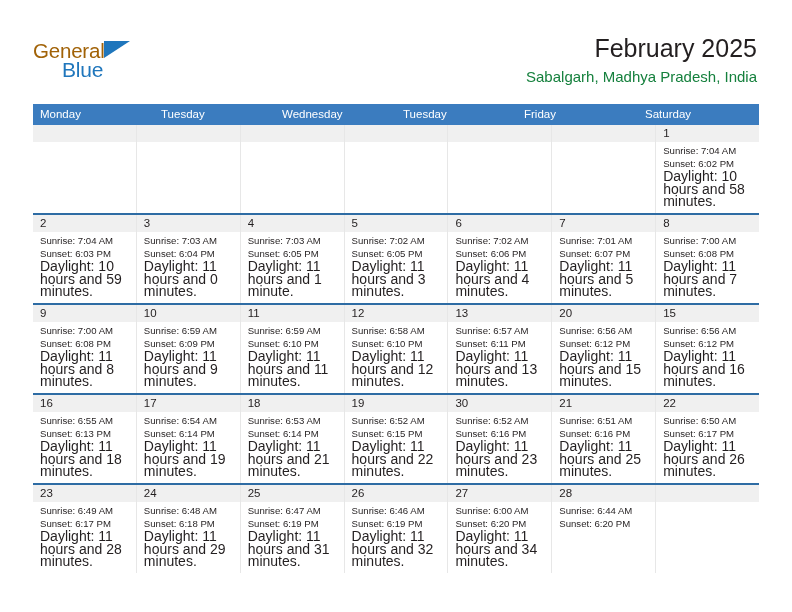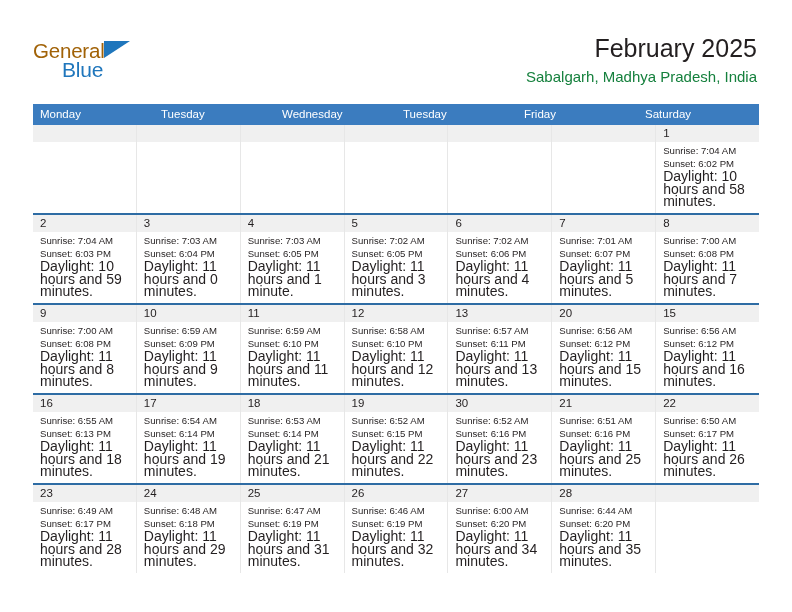--- a/index.html
+++ b/index.html
@@ -497,21 +497,20 @@
               <div class="daylight-line">Daylight: 11 hours and 34 minutes.</div>
             </div>
           </div>
           <div class="day-cell">
             <div class="day-num-band">
               <span class="day-num">28</span>
             </div>
             <div class="day-body">
               <div class="sun-line">Sunrise: 6:44 AM</div>
               <div class="sun-line">Sunset: 6:20 PM</div>
-              <div class="daylight-line">Daylight: 11 hours and 35 minutes.</div>
             </div>
           </div>
           <div class="day-cell empty">
             <div class="day-num-band">
               <span class="day-num"></span>
             </div>
           </div>
         </div>
       </div>
 

